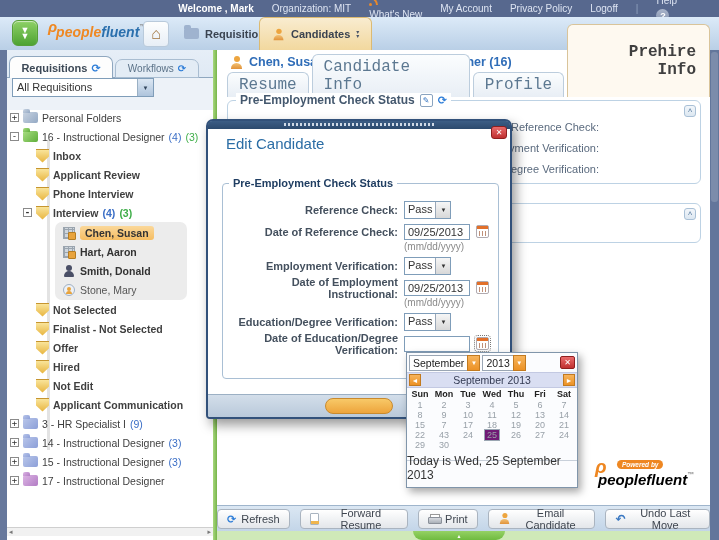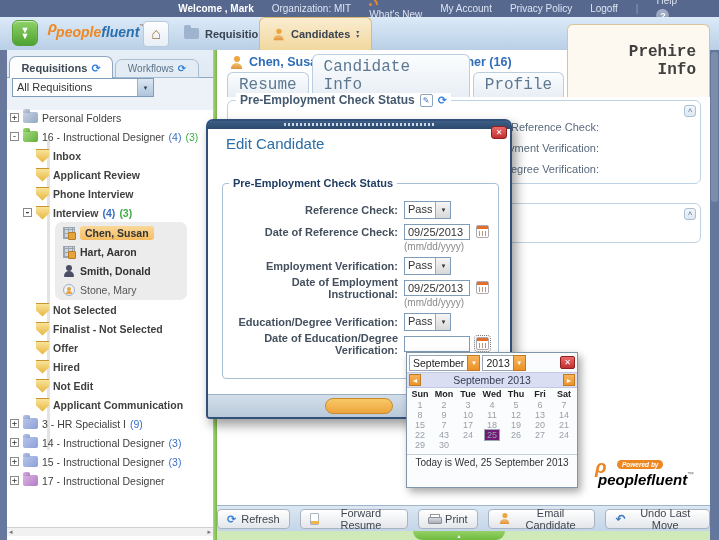--- a/index.html
+++ b/index.html
@@ -202,22 +202,22 @@
     border:1px solid #8f1f1f; color:#fff; font-size:8px; font-weight:bold; display:flex; align-items:center; justify-content:center; cursor:pointer; }
   .cal-nav { height:16px; background:#d9def2; border-top:1px solid #c3c9e2; border-bottom:1px solid #c3c9e2;
     display:flex; align-items:center; padding:0 2px; }
   .nav-btn { width:12px; height:12px; background:linear-gradient(#f7b45c,#ec9226); border:1px solid #c27a20;
     color:#fff; font-size:7px; display:flex; align-items:center; justify-content:center; cursor:pointer; }
   .cal-nav-title { flex:1; text-align:center; font-size:10.5px; color:#333a52; }
   .cal-grid { width:168px; margin:0 auto; border-collapse:collapse; table-layout:fixed; }
   .cal-grid th { font-size:9px; font-weight:bold; color:#222; height:12px; text-align:center; }
   .cal-grid td { font-size:9px; color:#98a0a8; height:10px; text-align:center; cursor:pointer; }
   .cal-grid td span.sel-day { border:1px solid #9aa6b2; background:#701a75; padding:0 2px; }
-  .cal-foot { height:15px; border-top:1px solid #c8d0da; margin-top:4px; display:flex; align-items:center; justify-content:center;
-    font-size:10px; color:#333; }
+  .cal-foot { height:15px; border-top:1px solid #c8d0da; margin-top:10px; display:flex; align-items:center; justify-content:center;
+    font-size:12px; color:#333; }
 </style>
 </head>
 <body>
 
 <div id="app">
 
   <div class="topbar">
     <span class="tb-welcome">Welcome , Mark</span>
     <span>Organization: MIT</span>
     <span class="tb-link">

